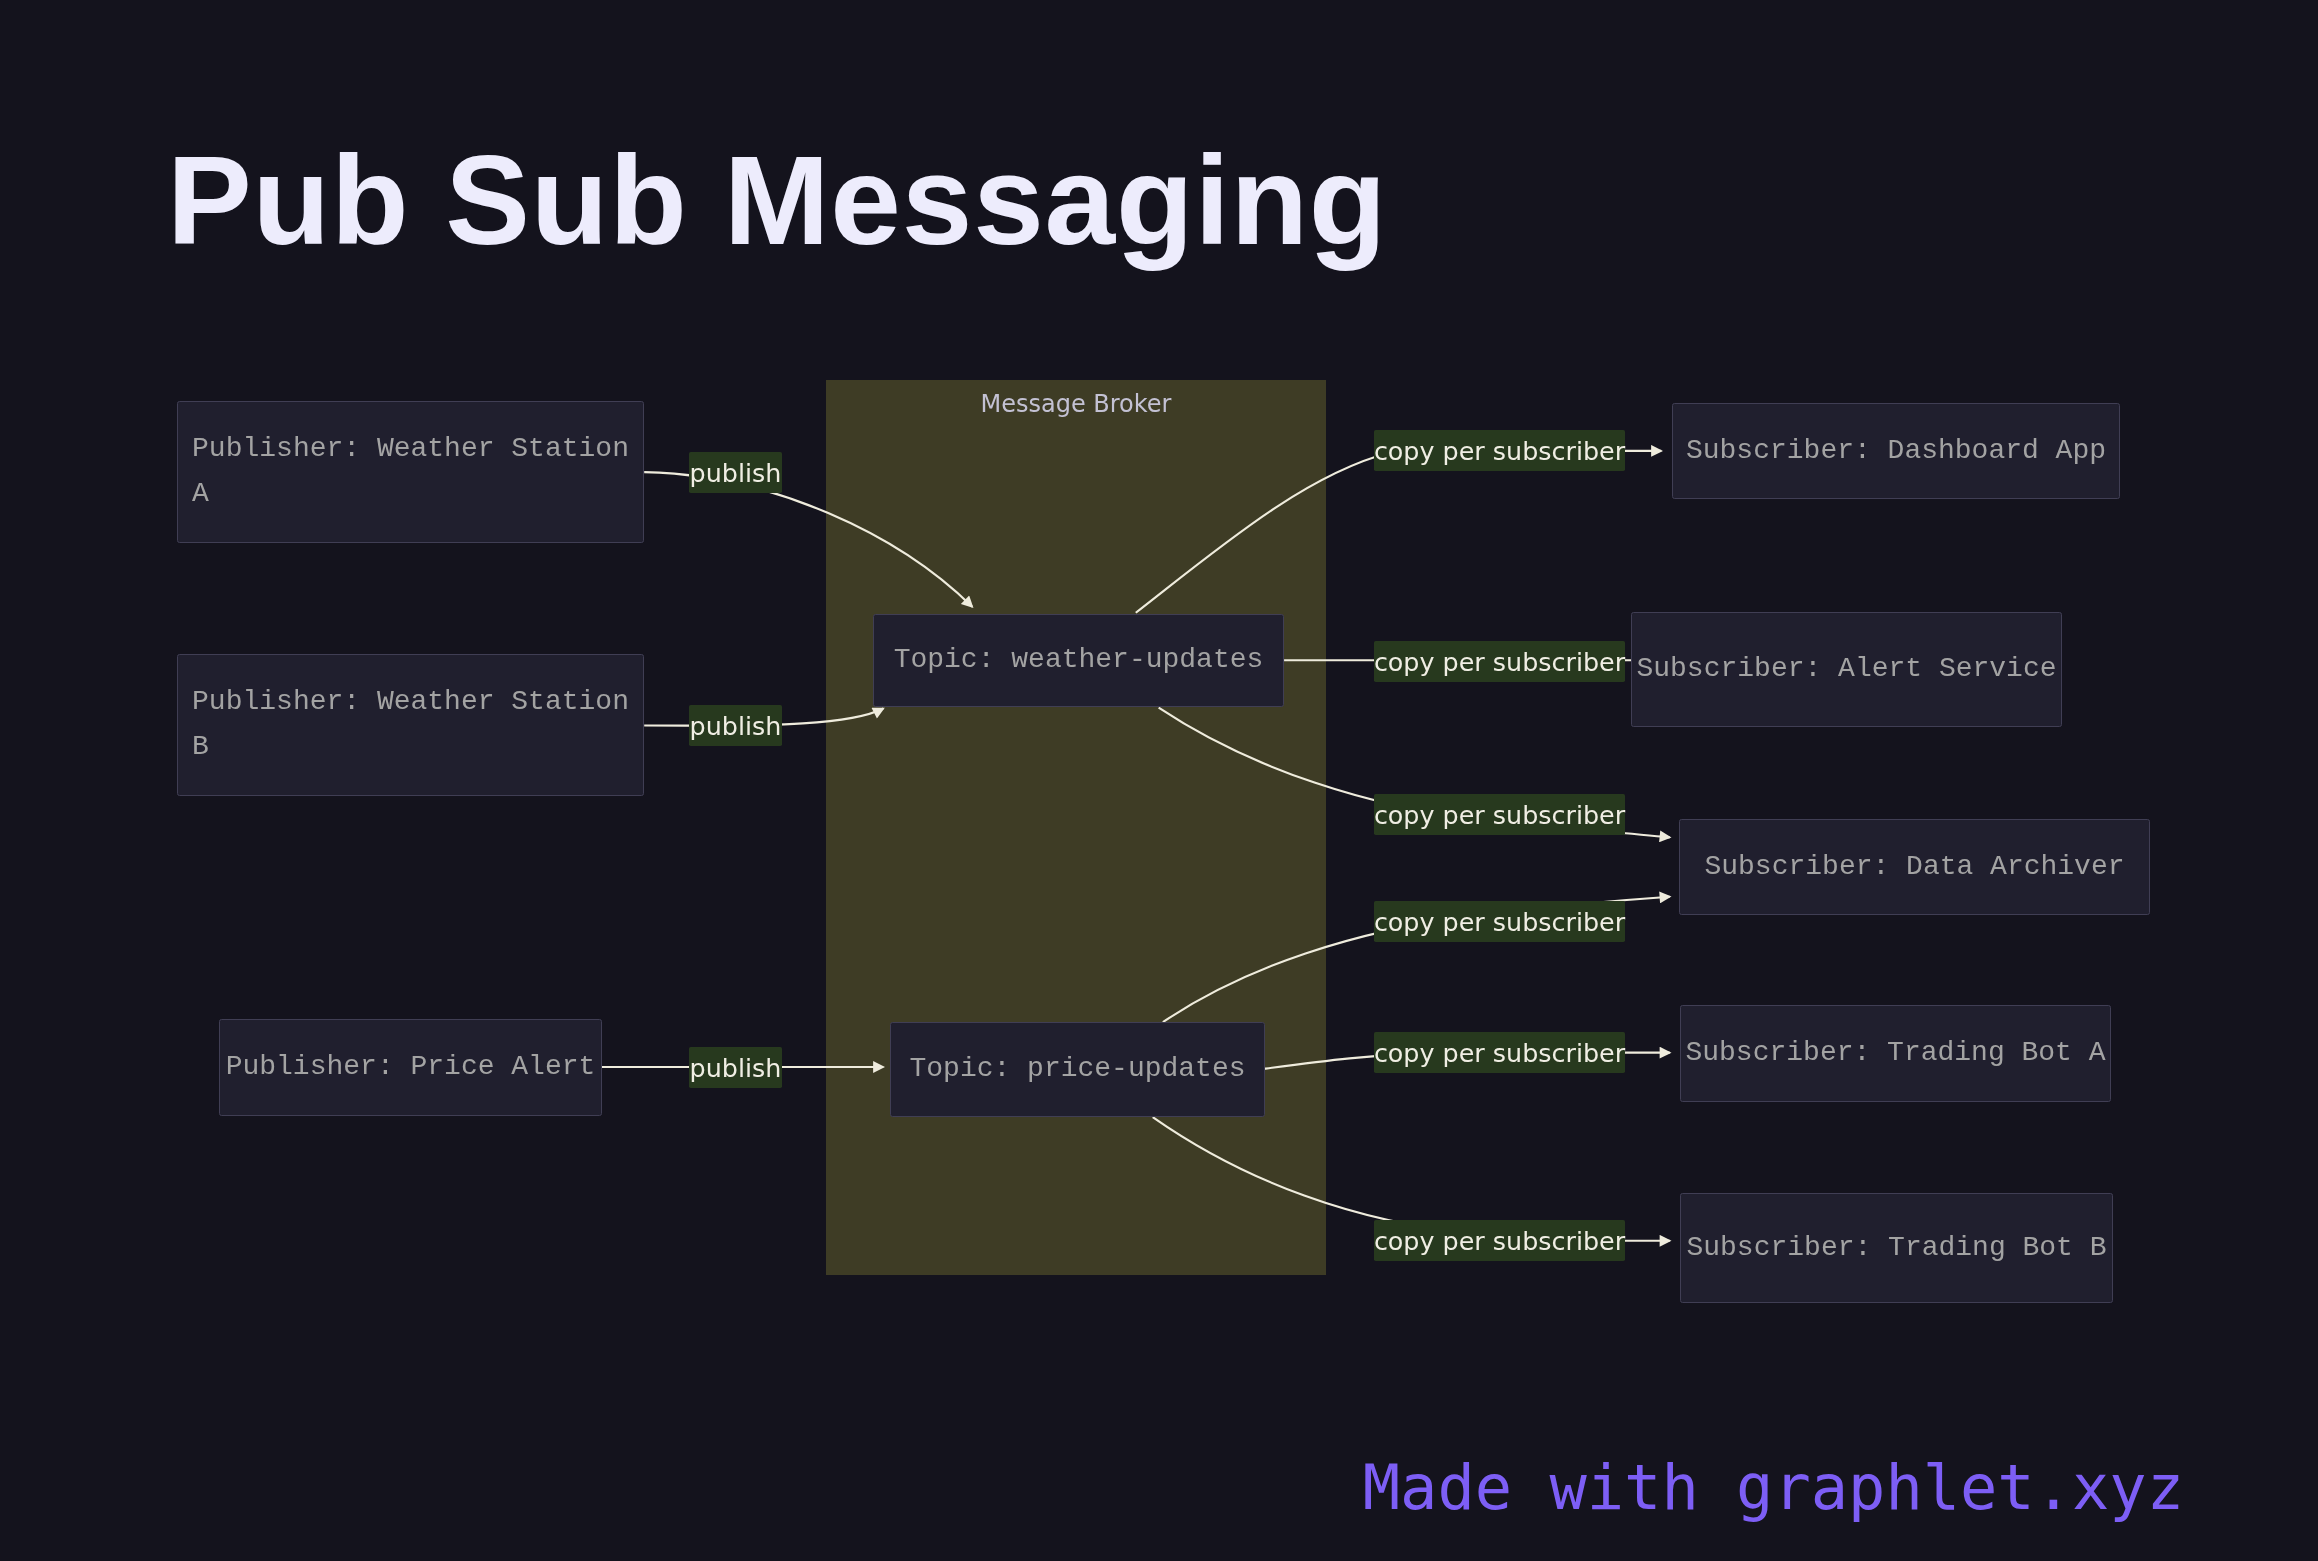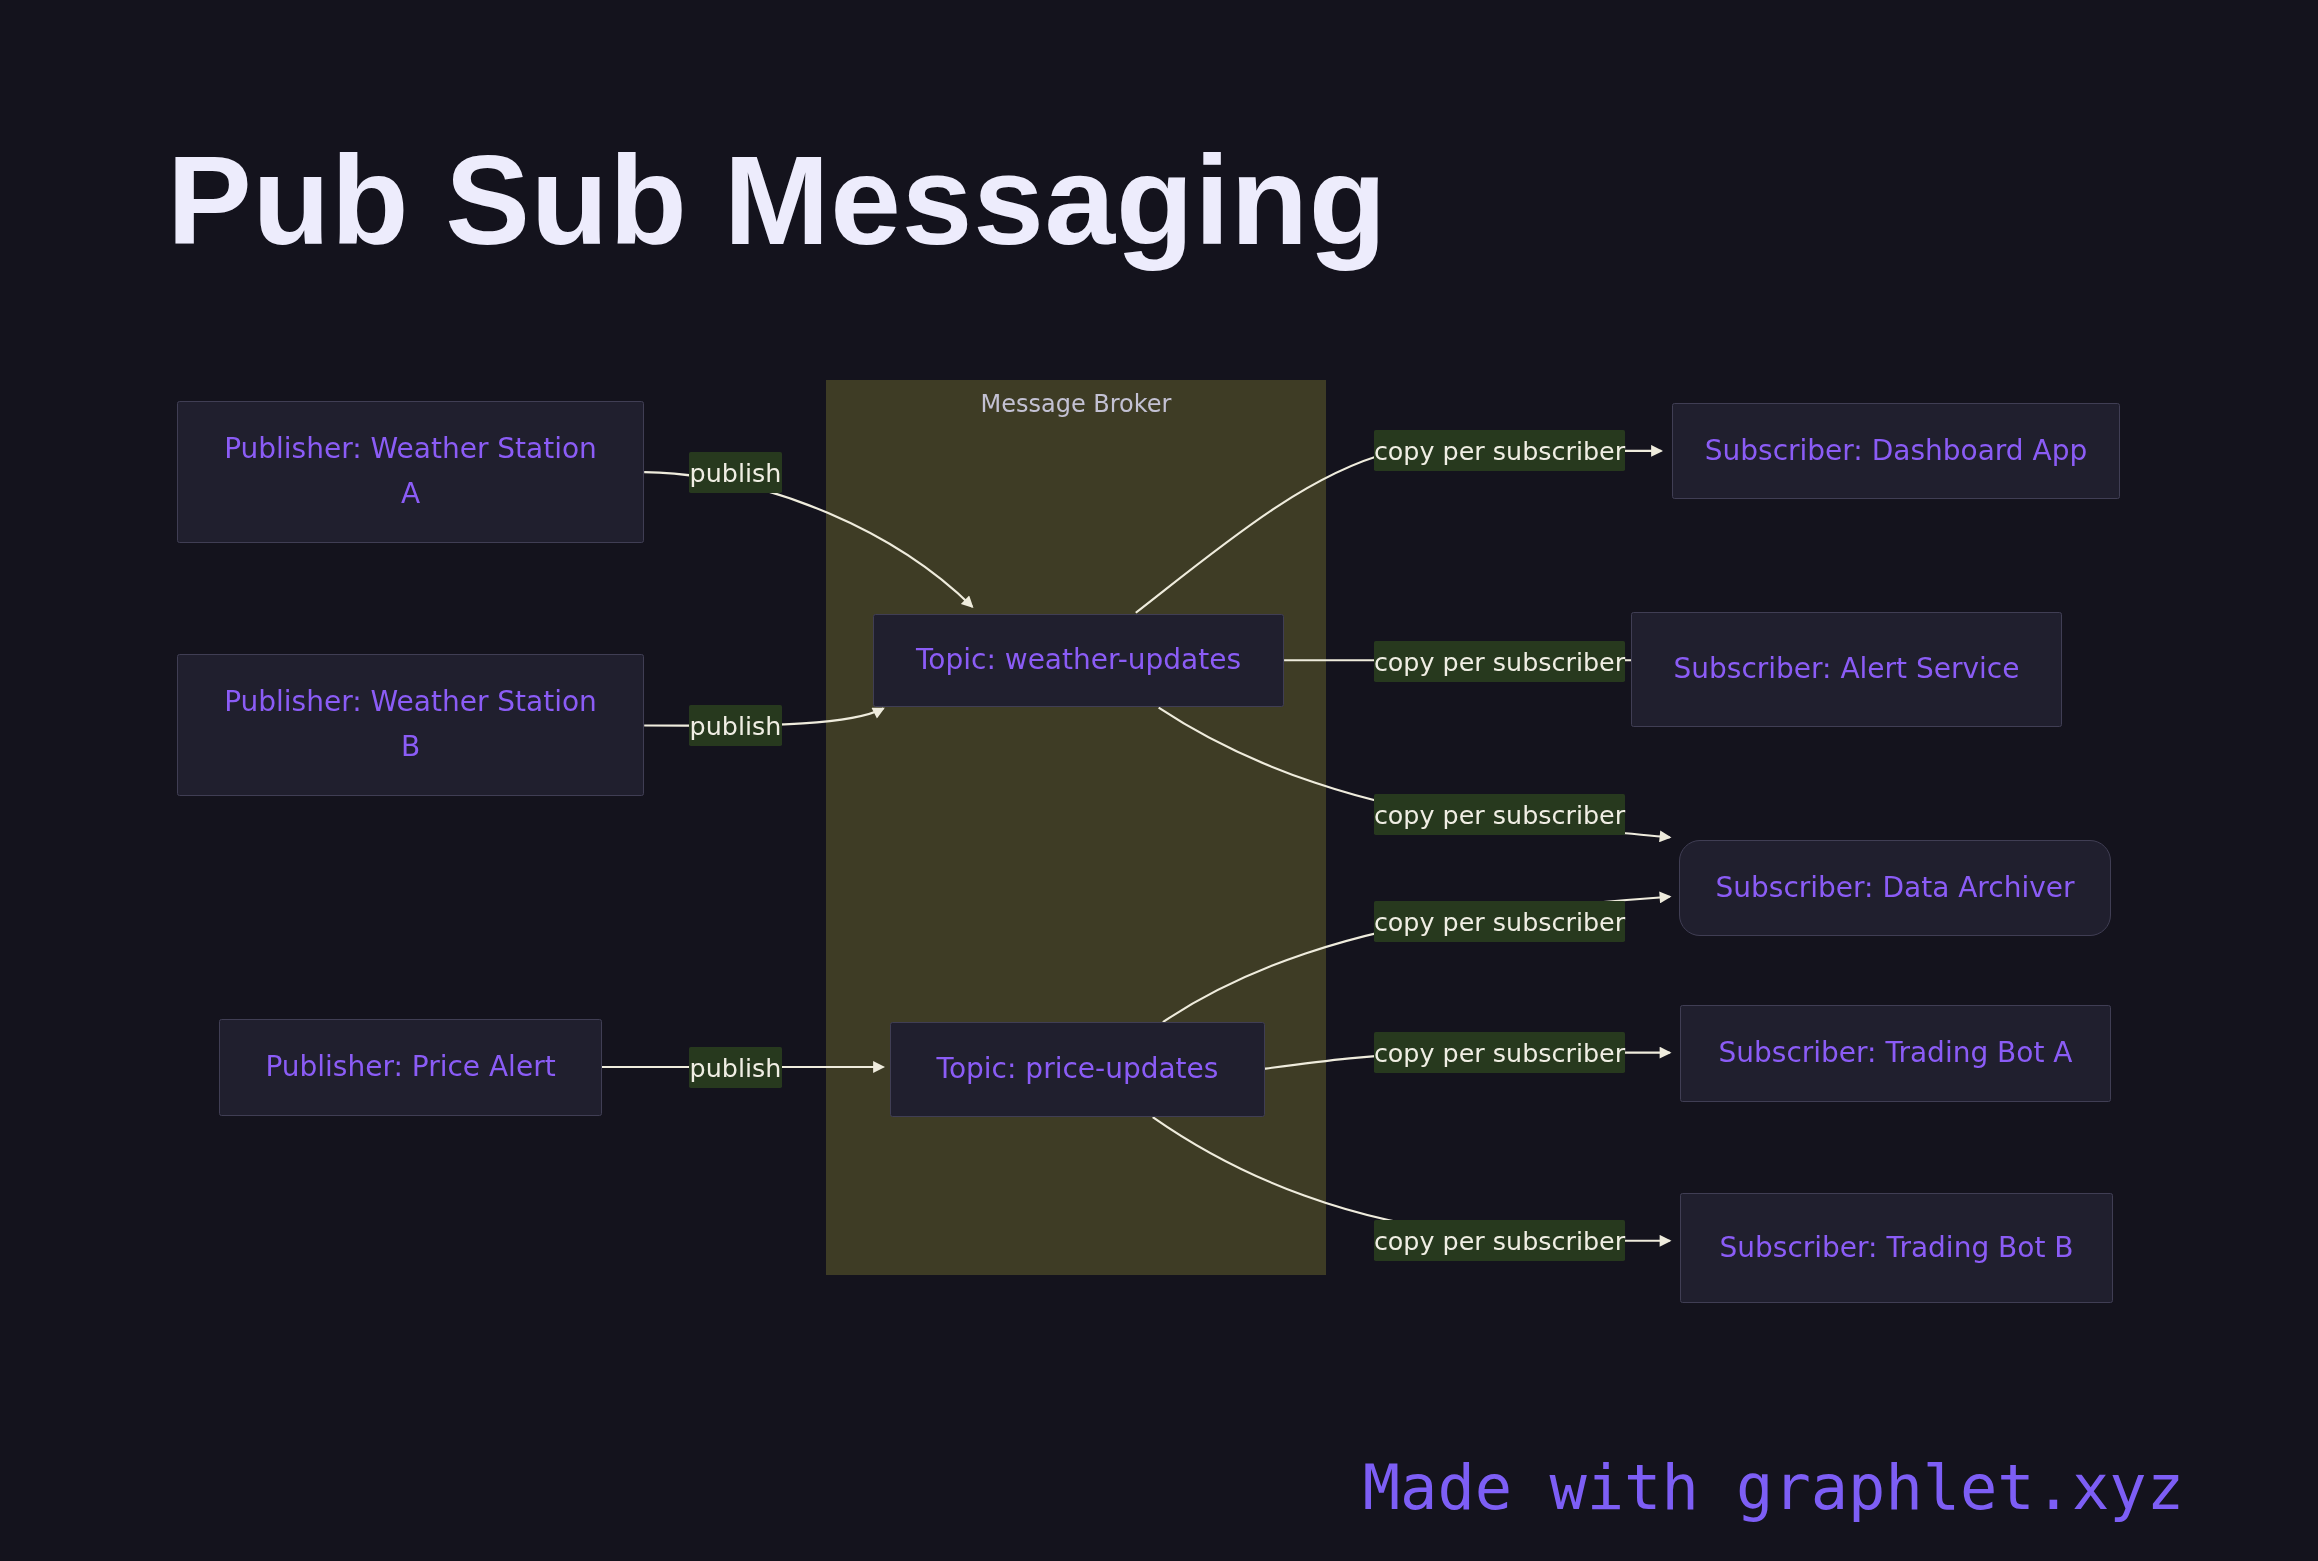--- a/index.html
+++ b/index.html
@@ -51,30 +51,31 @@
     position: absolute;
     left: 0;
     top: 0;
     z-index: 1;
   }
   .node {
     position: absolute;
     background: #201f2e;
     border: 1.7px solid #403e54;
     border-radius: 2.5px;
-    color: #8b5cf6;
+    color: #a3a3a3;
     font-size: 28px;
     line-height: 1.6;
     display: flex;
     align-items: center;
     justify-content: center;
-    text-align: center;
+    text-align: left;
     white-space: pre-line;
     box-sizing: border-box;
     z-index: 2;
+    font-family: Liberation Mono, monospace;
   }
   .edge-label {
     position: absolute;
     background: #27391e;
     border-radius: 1.7px;
     color: #f0eee4;
     font-size: 25.4px;
     display: flex;
     align-items: center;
     justify-content: center;
@@ -125,21 +126,21 @@
 A</div>
   <div class="node" style="left:177px; top:654px; width:467px; height:142px;">Publisher: Weather Station
 B</div>
   <div class="node" style="left:219px; top:1019px; width:383px; height:97px;">Publisher: Price Alert</div>
 
   <div class="node" style="left:873px; top:614px; width:411px; height:93px;">Topic: weather-updates</div>
   <div class="node" style="left:890px; top:1022px; width:375px; height:95px;">Topic: price-updates</div>
 
   <div class="node" style="left:1672px; top:403px; width:448px; height:96px;">Subscriber: Dashboard App</div>
   <div class="node" style="left:1631px; top:612px; width:431px; height:115px;">Subscriber: Alert Service</div>
-  <div class="node" style="left:1679px; top:840px; width:432px; height:96px;border-radius:21px;">Subscriber: Data Archiver</div>
+  <div class="node" style="left:1679px; top:819px; width:471px; height:96px;">Subscriber: Data Archiver</div>
   <div class="node" style="left:1680px; top:1005px; width:431px; height:97px;">Subscriber: Trading Bot A</div>
   <div class="node" style="left:1680px; top:1193px; width:433px; height:110px;">Subscriber: Trading Bot B</div>
 
   <div class="edge-label" style="left:689px; top:452px; width:93px; height:41px;">publish</div>
   <div class="edge-label" style="left:689px; top:705px; width:93px; height:41px;">publish</div>
   <div class="edge-label" style="left:689px; top:1047px; width:93px; height:41px;">publish</div>
 
   <div class="edge-label" style="left:1374px; top:430px; width:251px; height:41px;">copy per subscriber</div>
   <div class="edge-label" style="left:1374px; top:641px; width:251px; height:41px;">copy per subscriber</div>
   <div class="edge-label" style="left:1374px; top:794px; width:251px; height:41px;">copy per subscriber</div>

